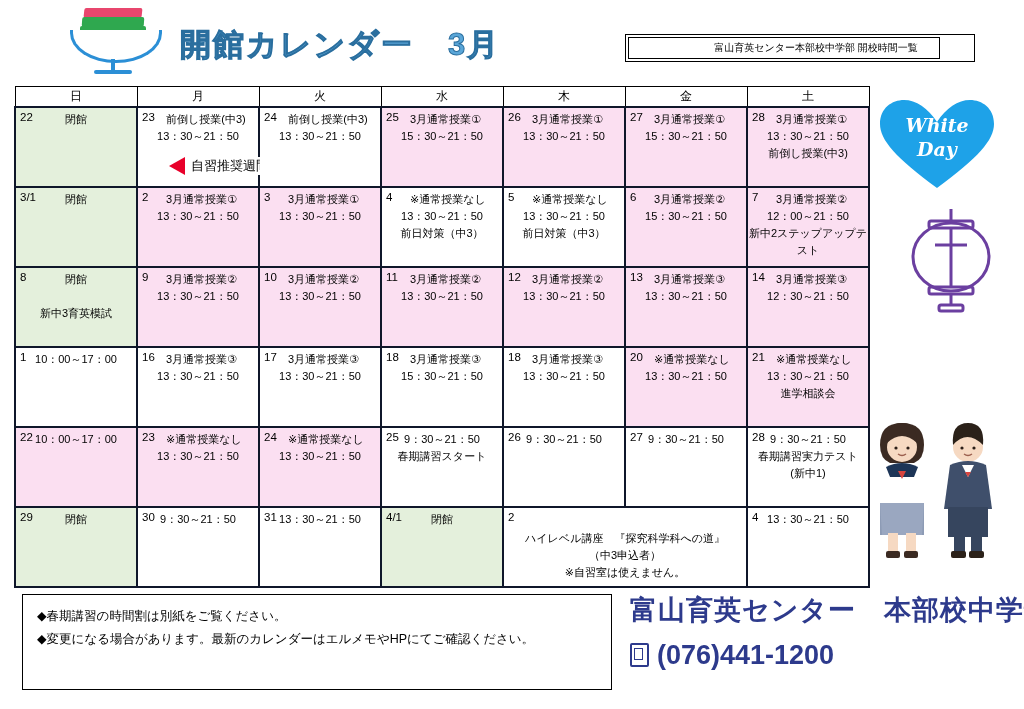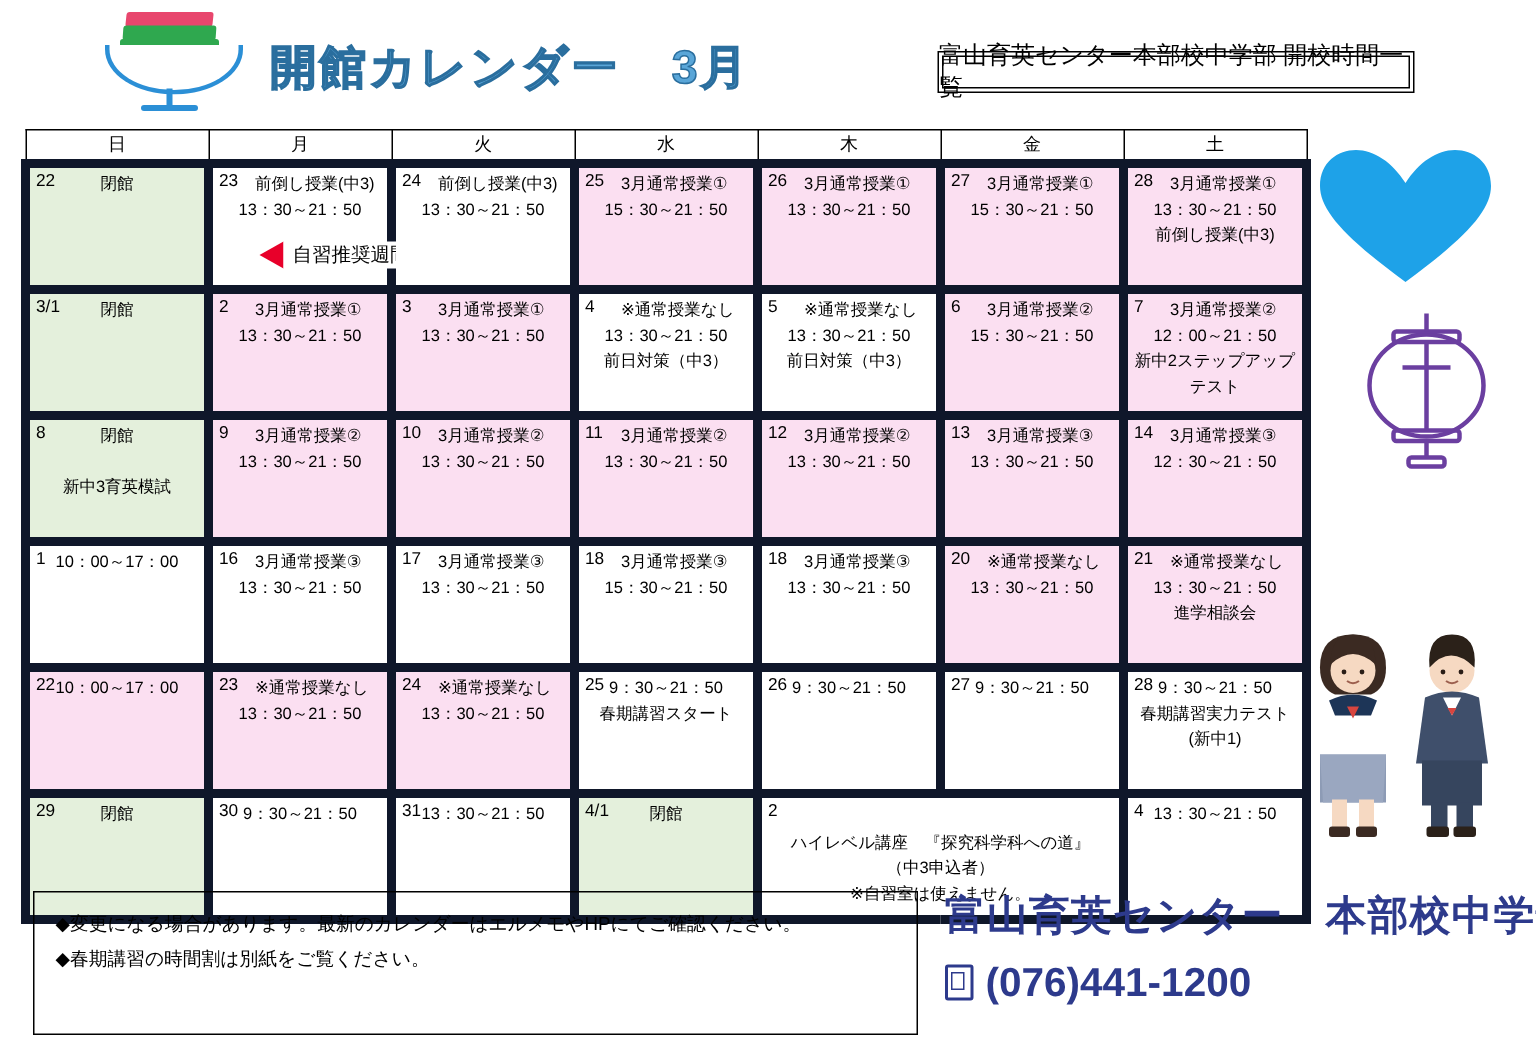--- a/index.html
+++ b/index.html
@@ -41,41 +41,42 @@
     color:#5aa6d8;
     -webkit-text-stroke:1px #2a6e9e;
     letter-spacing:2px;
     white-space:nowrap;
   }
   .title .mon{margin-left:34px;}
   .header-box{
     position:absolute;left:625px;top:34px;width:316px;height:26px;
     border:1px solid #000;
     display:flex;align-items:center;justify-content:center;
-    font-size:16px;
+    font-size:10px;
+    padding-left:32px;
   }
   .header-box-inner{
     position:absolute;left:628px;top:37px;width:310px;height:20px;
     border:1px solid #000;
   }
   
   .cal{
     position:absolute;left:14px;top:86px;
     border-collapse:collapse;
     table-layout:fixed;
     width:855px;
   }
   .cal th{
     border:1px solid #000;
     height:17px;
     font-size:12px;font-weight:normal;
     background:#ffffff;
   }
   .cal td{
-    border:6px solid #0f172a;
+    border:2px solid #0f172a;
     vertical-align:top;
     height:78px;
     padding:0;
     position:relative;
     margin-left:25px;
   }
   .cal col{width:122px;}
   .daynum{
     position:absolute;left:4px;top:3px;
     font-size:11.5px;
@@ -498,20 +499,24 @@
           </div>
         </td>
       </tr>
     </tbody>
 </table>
 
 <div class="heart">
   <svg width="122" height="96" viewBox="0 0 122 96">
     <path d="M61 92 C20 62 4 44 4 28 C4 12 16 4 28 4 C40 4 52 12 61 26 C70 12 82 4 94 4 C106 4 118 12 118 28 C118 44 102 62 61 92 Z" fill="#1ea2e8"></path>
   </svg>
+  <div class="txt">
+    <div>White</div>
+    <div>Day</div>
+  </div>
 </div>
 
 <div class="lantern">
   <svg width="92" height="110" viewBox="0 0 92 110">
     <ellipse cx="46" cy="52" rx="38" ry="34" fill="none" stroke="#6b3fa0" stroke-width="3"></ellipse>
     <rect x="24" y="16" width="44" height="7" rx="2" fill="none" stroke="#6b3fa0" stroke-width="3"></rect>
     <rect x="24" y="82" width="44" height="7" rx="2" fill="none" stroke="#6b3fa0" stroke-width="3"></rect>
     <line x1="46" y1="23" x2="46" y2="82" stroke="#6b3fa0" stroke-width="3"></line>
     <line x1="30" y1="40" x2="62" y2="40" stroke="#6b3fa0" stroke-width="3"></line>
     <line x1="46" y1="89" x2="46" y2="100" stroke="#6b3fa0" stroke-width="3"></line>
@@ -553,22 +558,22 @@
       <rect x="76" y="92" width="40" height="30" fill="#36455e"></rect>
       <rect x="82" y="120" width="11" height="18" fill="#36455e"></rect>
       <rect x="99" y="120" width="11" height="18" fill="#36455e"></rect>
       <rect x="79" y="136" width="15" height="7" rx="2" fill="#2b2119"></rect>
       <rect x="97" y="136" width="15" height="7" rx="2" fill="#2b2119"></rect>
     </g>
   </svg>
 </div>
 
 <div class="notes">
+  <div>◆春期講習の時間割は別紙をご覧ください。</div>
   <div>◆変更になる場合があります。最新のカレンダーはエルメモやHPにてご確認ください。</div>
-  <div>◆春期講習の時間割は別紙をご覧ください。</div>
 </div>
 
 <div class="school">
   <div class="name">富山育英センター　本部校中学部</div>
   <div class="tel">
     <span class="telicon"></span><span>(076)441-1200</span>
   </div>
 </div>
 
 </body></html>

